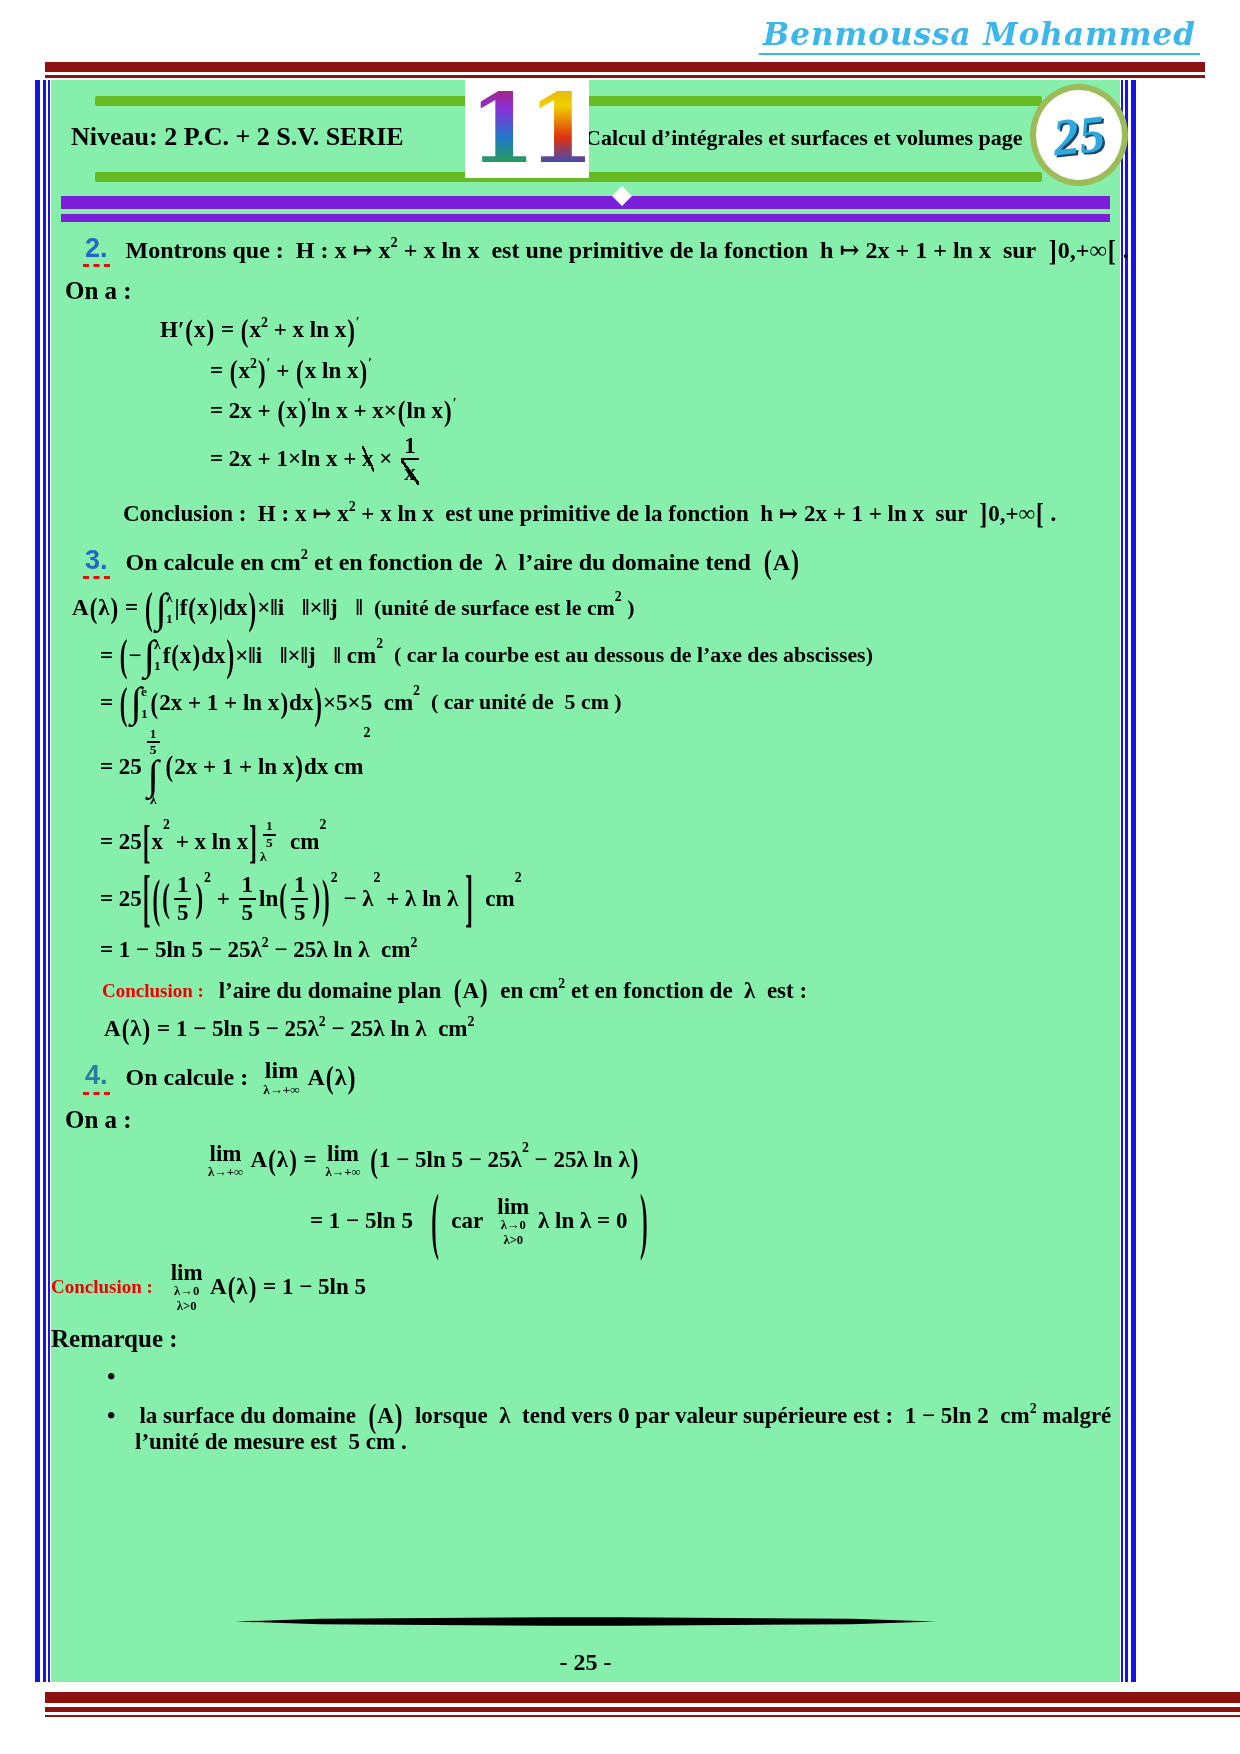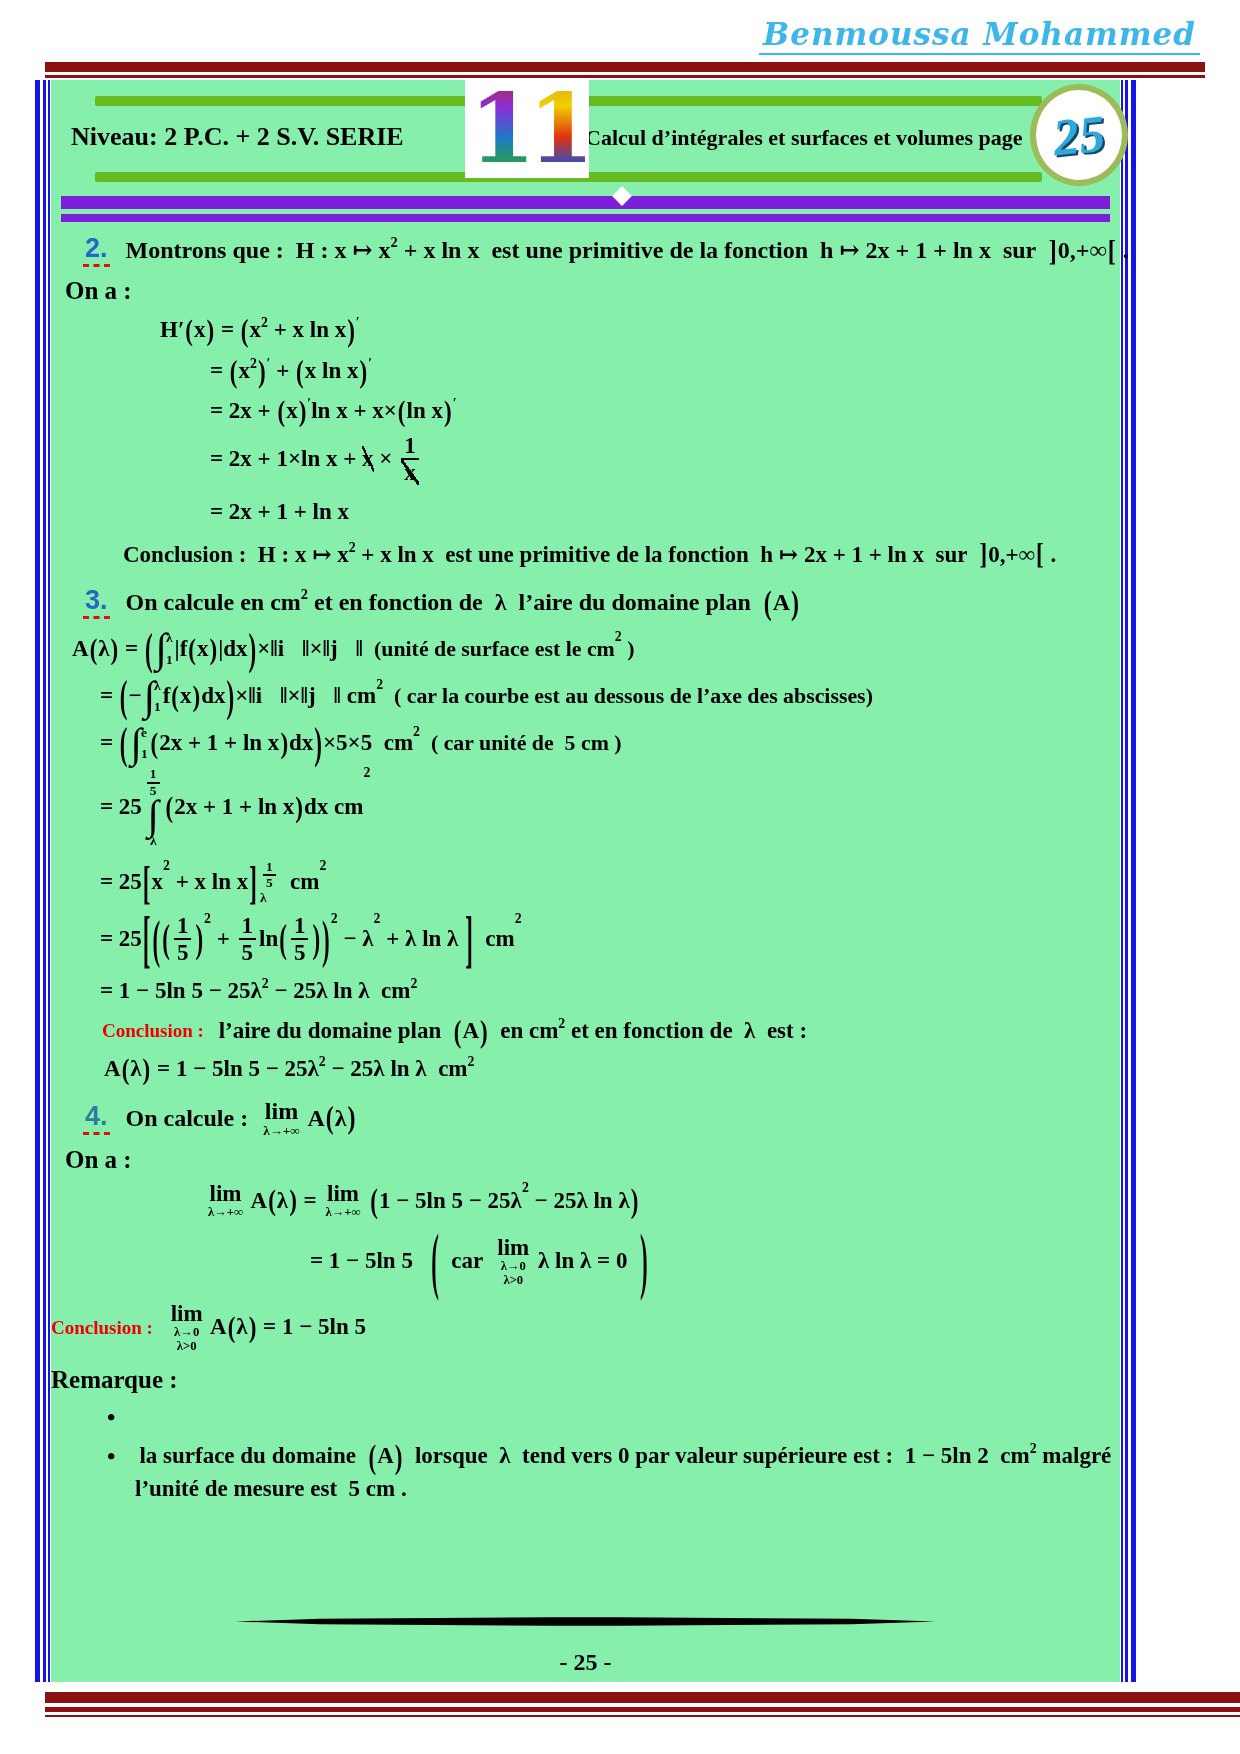--- a/index.html
+++ b/index.html
@@ -90,21 +90,21 @@
   .m-c3{margin:14px 0 0 37px}
   .m-a8{margin:12px 0 0 39px}
   .m-i4h{margin:16px 0 0 18px}
   .m-ona4{margin:8px 0 0 0}
   .m-b1{margin:8px 0 0 140px}
   .m-b2{margin:16px 0 6px 245px}
   .m-c4{margin:14px 0 0 -14px}
   .m-rem{margin:12px 0 0 -14px;font-size:25px}
   .m-r1{margin:10px 0 0 42px}
   .m-r2{margin:12px 0 0 42px}
-  .m-r3{margin:6px 0 0 70px}
+  .m-r3{margin:0 0 0 70px}
   .bullet{display:flex;align-items:center;gap:24px}
   .bdot{font-size:24px}
 
   
   .pagefoot{position:absolute;bottom:6px;left:0;right:0;text-align:center}
   .divider{width:700px;height:9px;margin:0 auto;background:#000;
     clip-path:polygon(0 50%,12% 20%,45% 2%,55% 2%,88% 20%,100% 50%,88% 80%,55% 98%,45% 98%,12% 80%)}
   .pageno{font-size:24px;margin-top:23px}
   .bottombar{position:absolute;left:45px;top:1692px;width:1195px}
   .bb1{height:11px;background:#8c1212}
@@ -197,43 +197,40 @@
         <span>ln x</span>
         <span class="big" style="transform: scaleY(1.25);">)</span>
         <span class="sup">′</span>
       </div>
     <div class="math m-d4">
         <span>= 2x + 1×ln x + </span>
         <span class="strike">x</span>
         <span> × </span>
         <span class="frac"><span class="n">1</span><span class="d strike">x</span></span>
       </div>
-    <div class="math m-dn">
-        <span>= 2x + 1 + ln x</span>
-      </div>
     <div class="math m-c2">
         <span>Conclusion :  H : x </span>
         <span>↦</span>
         <span> x</span>
         <span class="sup">2</span>
         <span> + x ln x  est une primitive de la fonction  h </span>
         <span>↦</span>
         <span> 2x + 1 + ln x  sur  </span>
         <span class="big" style="transform: scaleY(1.25);">]</span>
         <span>0,+∞</span>
         <span class="big" style="transform: scaleY(1.25);">[</span>
         <span> .</span>
       </div>
 
     <div class="ihead m-i3h">
       <span class="inum c3">3.</span>
       <div class="math heading">
           <span>On calcule en cm</span>
           <span class="sup">2</span>
-          <span> et en fonction de  λ  l’aire du domaine plan  </span>
+          <span> et en fonction de  λ  l’aire du domaine tend  </span>
           <span class="big" style="transform: scaleY(1.4);">(</span>
           <span>A</span>
           <span class="big" style="transform: scaleY(1.4);">)</span>
         </div>
     </div>
     <div class="math m-a1">
         <span>A</span>
         <span class="big" style="transform: scaleY(1.3);">(</span>
         <span>λ</span>
         <span class="big" style="transform: scaleY(1.3);">)</span>

